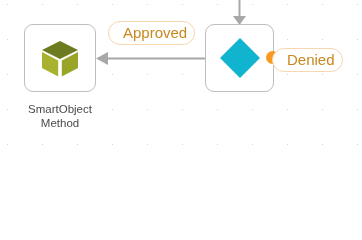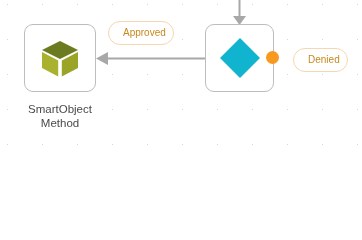--- a/index.html
+++ b/index.html
@@ -104,33 +104,33 @@
   }
 
   
   .outcome-badge {
     position: absolute;
     box-sizing: border-box;
     background: #ffffff;
     border: 1.4px solid #f6d7af;
     border-radius: 12px;
     color: #c8881e;
-    font-size: 10px;
+    font-size: 15px;
     line-height: 17px;
     padding: 2px 7px 3px 14px;
     white-space: nowrap;
   }
 
   #badge-approved {
     left: 108px;
     top: 21px;
   }
 
   #badge-denied {
-    left: 293px;
+    left: 272px;
     top: 48px;
   }
 </style>
 </head>
 <body>
 
 <div id="canvas">
 
   <svg id="connectors" viewBox="0 0 362 150" width="362" height="150">
 

